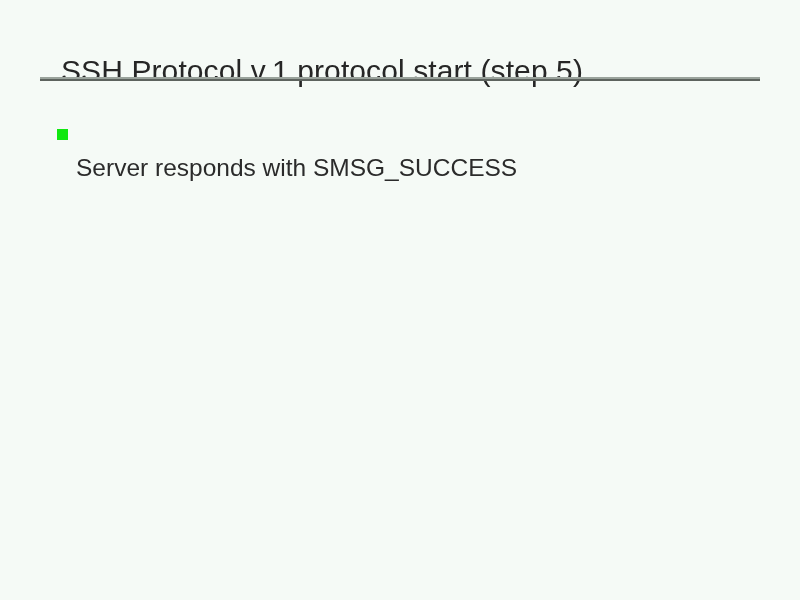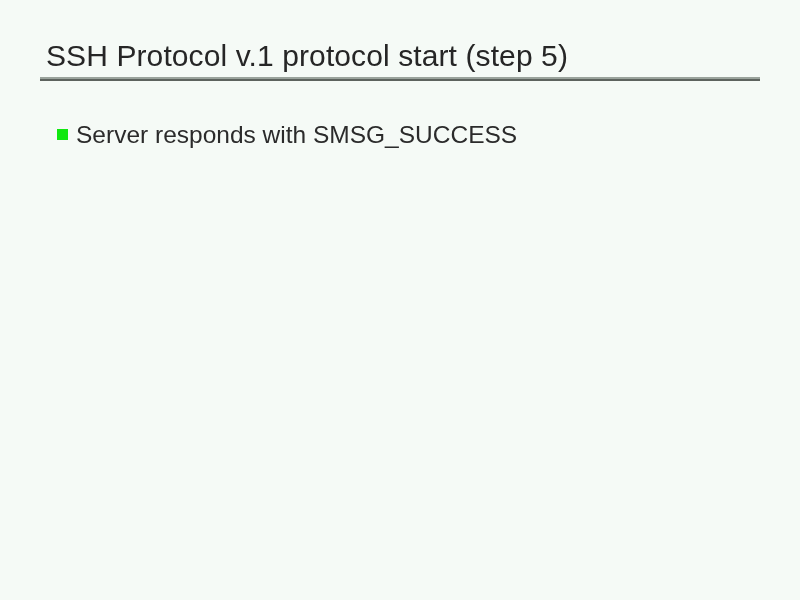--- a/index.html
+++ b/index.html
@@ -24,21 +24,21 @@
   .slide-title {
     position: absolute;
     left: 45px;
     top: 38px;
     font-size: 30px;
     line-height: 34px;
     color: #262626;
     font-weight: normal;
     letter-spacing: 0.1px;
     white-space: nowrap;
-    margin: 1px;
+    margin: 16px;
   }
   .title-rule {
     position: absolute;
     left: 40px;
     top: 77px;
     width: 720px;
     height: 2px;
     background: #9aa39c;
     border-bottom: 2px solid #5d635e;
   }
@@ -64,20 +64,21 @@
     background: #10e810;
     margin-top: 11px;
     margin-right: 8px;
   }
   .bullet-text {
     flex: 1 1 auto;
     font-size: 24.5px;
     line-height: 33px;
     color: #2b2b2b;
     white-space: nowrap;
+    margin-top: 33px;
   }
 </style>
 </head>
 <body>
 
 <div class="slide">
 
   <h1 class="slide-title">SSH Protocol v.1 protocol start (step 5)</h1>
 
   <div class="title-rule"></div>

